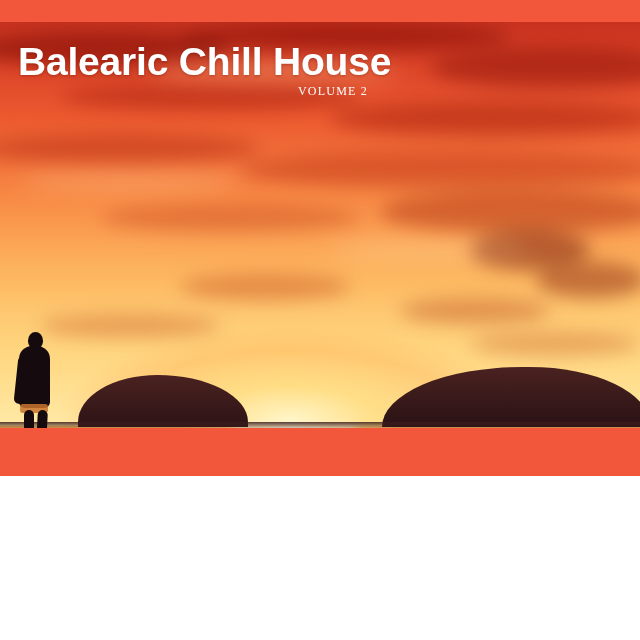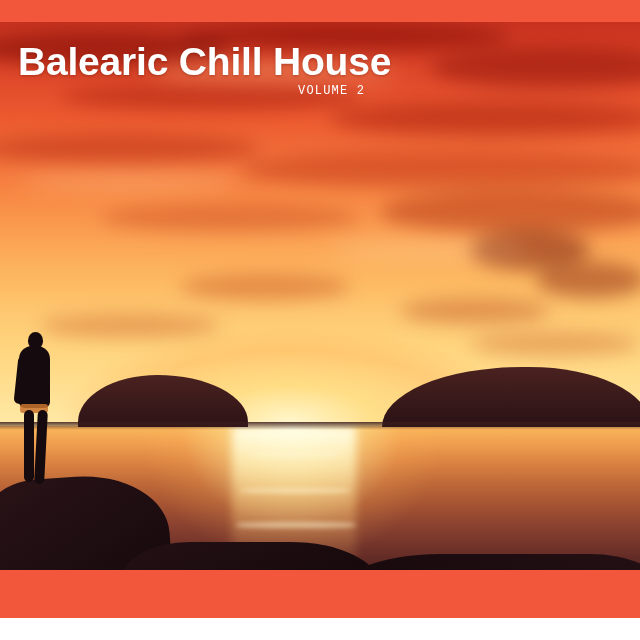--- a/index.html
+++ b/index.html
@@ -6,21 +6,21 @@
     margin: 0;
     padding: 0;
     background: #ffffff;
   }
   body {
     font-family: "Liberation Sans", sans-serif;
   }
   .cover {
     position: relative;
     width: 640px;
-    height: 618px;
+    height: 476px;
     overflow: hidden;
     background: #e5e5e5;
   }
   
   .band-top {
     position: absolute;
     left: 0; top: 0;
     width: 640px; height: 22px;
     background: #f2573b;
   }
@@ -226,21 +226,21 @@
     font-family: "Liberation Sans", sans-serif;
   }
   .album-volume {
     margin: 0;
     padding-left: 280px;
     color: #ffffff;
     font-size: 12px;
     font-weight: normal;
     letter-spacing: 1.2px;
     line-height: 14px;
-    font-family: Liberation Mono, monospace;
+    font-family: Liberation Serif, serif;
   }
 </style>
 </head>
 <body>
 
 <div class="cover">
 
   <div class="band-top"></div>
 
   <div class="photo">

